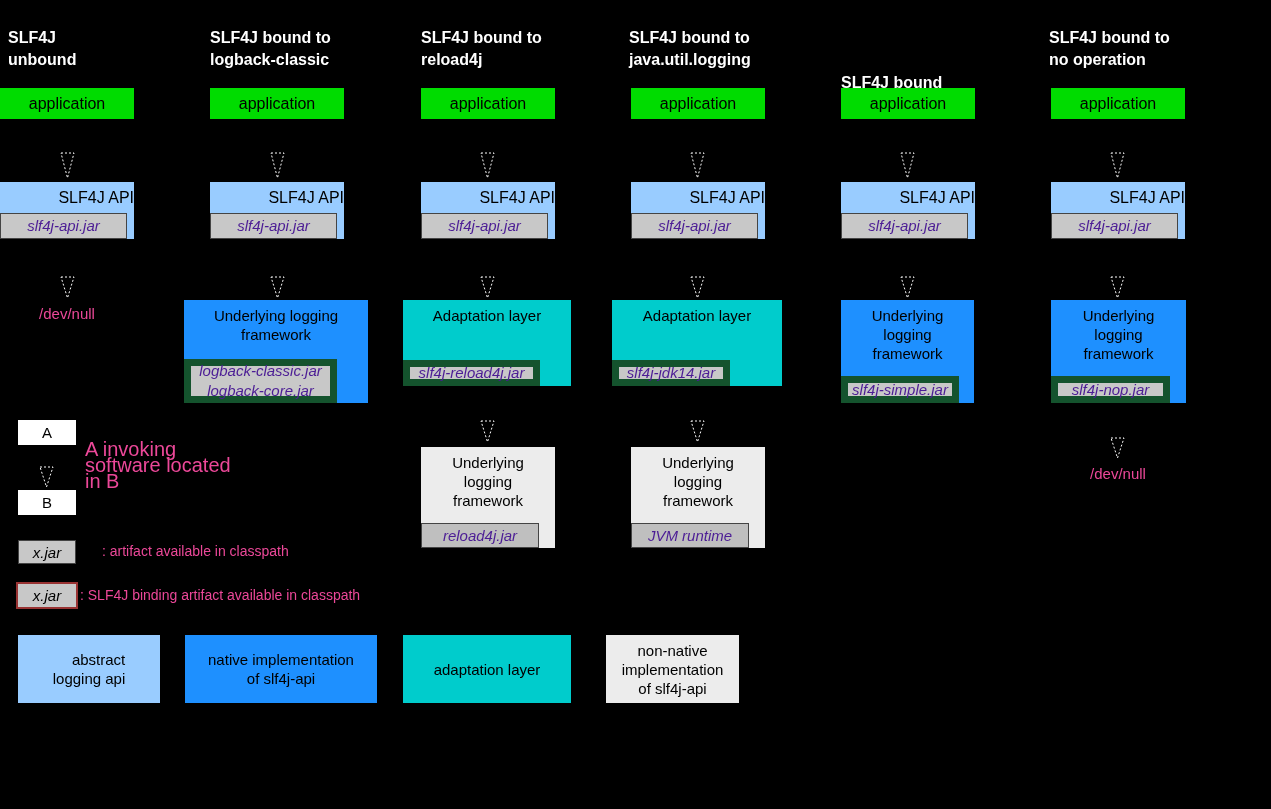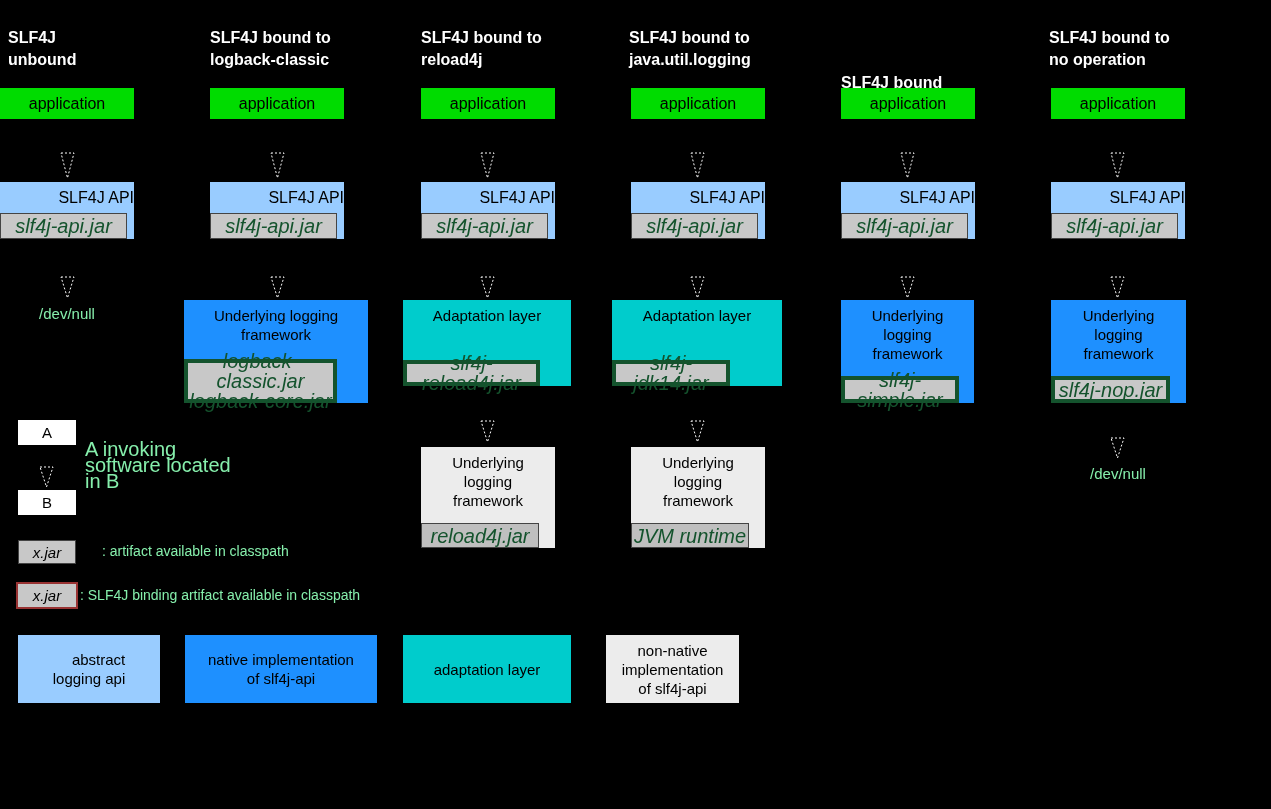--- a/index.html
+++ b/index.html
@@ -5,25 +5,25 @@
   html,body{margin:0;padding:0;background:#000;}
   .canvas{position:relative;width:1271px;height:809px;background:#000;
           font-family:"Liberation Sans",sans-serif;overflow:hidden;}
   .hdr{position:absolute;color:#fff;font-weight:bold;font-size:16px;line-height:22px;
        white-space:pre-line;}
   .appbox{position:absolute;display:flex;align-items:center;justify-content:center;
           font-size:16px;color:#000;text-align:center;}
   .module{position:absolute;color:#000;text-align:center;box-sizing:border-box;}
   .mtitle{white-space:pre-line;font-size:15px;line-height:19px;padding-top:6px;}
   .jar{position:absolute;left:0;bottom:0;display:flex;align-items:center;justify-content:center;
-       font-style:italic;font-size:20px;line-height:20px;color:#14532d;white-space:pre-line;
+       font-style:italic;font-size:15px;line-height:20px;color:#4c1d95;white-space:pre-line;
        box-sizing:border-box;border:1px solid #444;}
-  .jar.binding{border:4px solid #14532d;}
+  .jar.binding{border:7px solid #14532d;}
   .arrow{position:absolute;}
-  .wtext{position:absolute;color:#86efac;font-size:15px;white-space:pre-line;}
+  .wtext{position:absolute;color:#ec4899;font-size:15px;white-space:pre-line;}
   .legendbox{position:absolute;display:flex;align-items:center;justify-content:center;
              font-size:15px;color:#000;box-sizing:border-box;text-align:center;}
   .lgclr{position:absolute;display:flex;align-items:center;justify-content:center;
          font-size:15px;line-height:19px;color:#000;text-align:center;white-space:pre-line;}
   .c-green{background:#00dc00;}
   .c-lblue{background:#99ccff;text-align:right;}
   .c-blue{background:#1e90ff;}
   .c-teal{background:#00cccc;}
   .c-lgray{background:#ececec;}
   .c-jar{background:#c8c8c8;}

